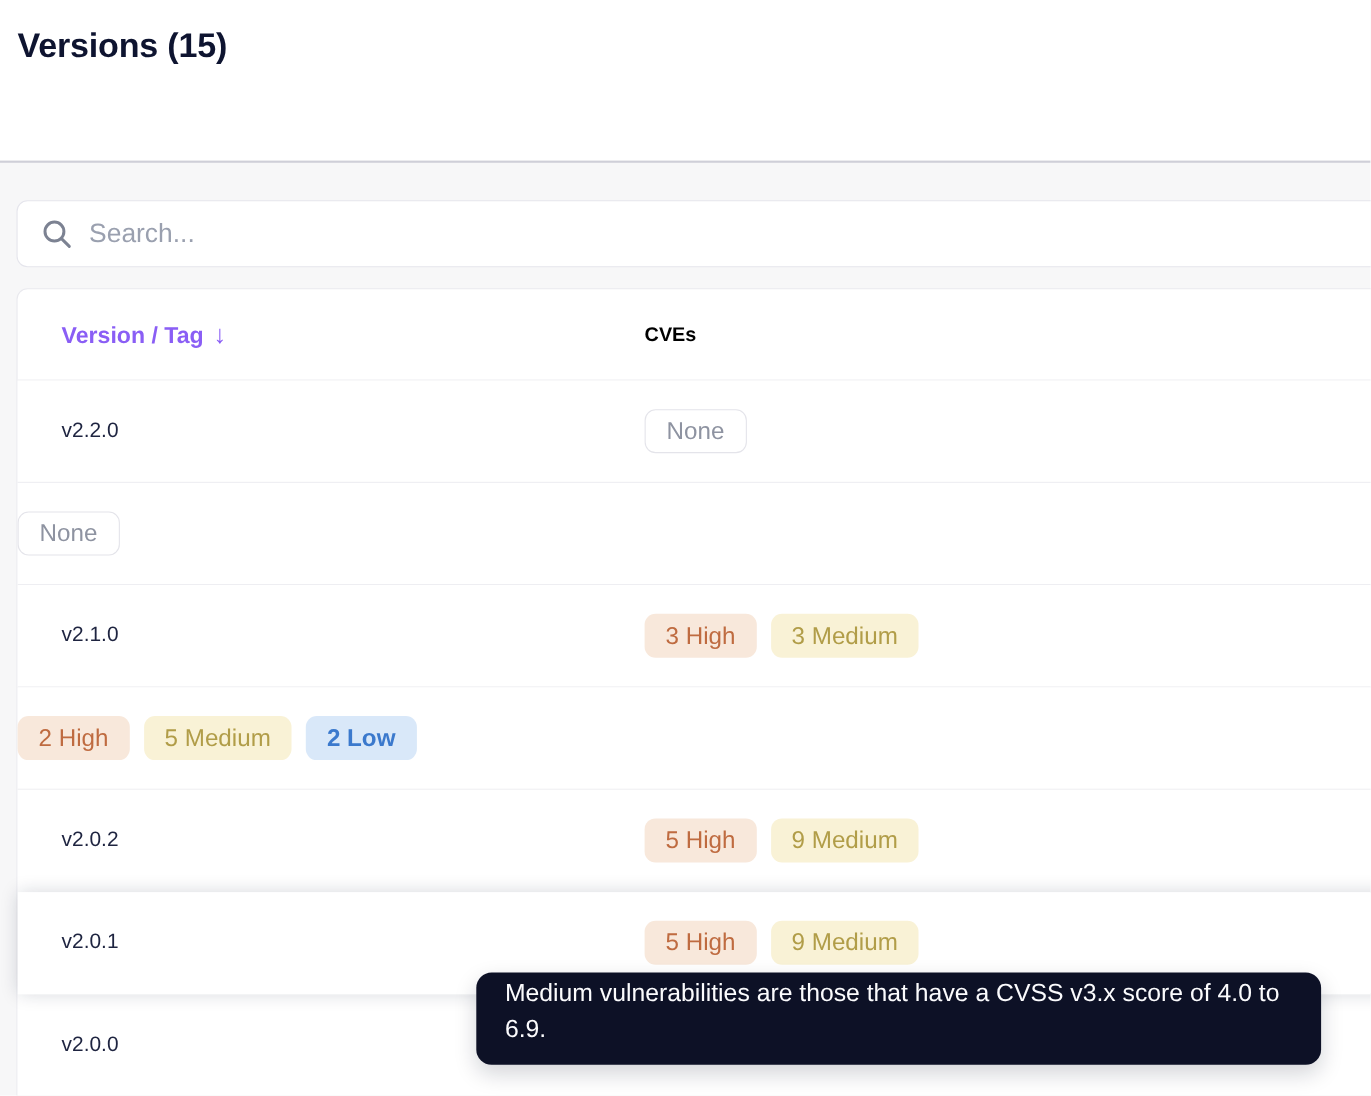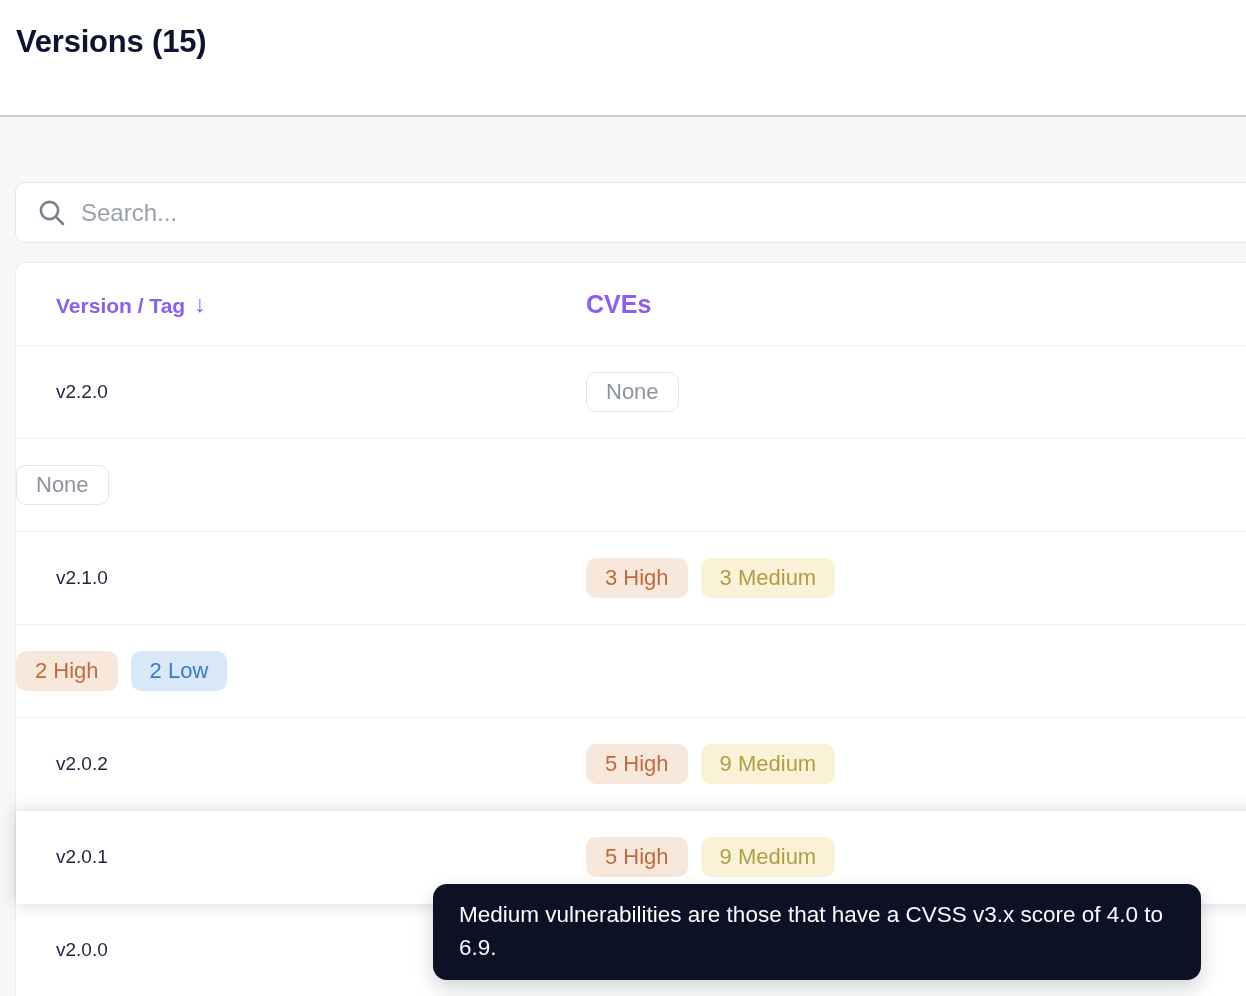--- a/index.html
+++ b/index.html
@@ -7,21 +7,21 @@
   body {
     font-family: "Liberation Sans", "DejaVu Sans", sans-serif;
     background: #f7f7f8;
     position: relative;
     color: #1e2440;
   }
 
   
   .page-header {
     position: absolute; top: 0; left: 0;
-    width: 1246px; height: 117px;
+    width: 1246px; height: 148px;
     background: #ffffff;
     border-bottom: 2px solid var(--header-divider, #cfcfd8);
     padding: 24px 16px 0 16px;
   }
   .page-title {
     font-size: 31px;
     font-weight: 700;
     letter-spacing: -0.2px;
     color: var(--title-text, #0e1430);
   }
@@ -63,21 +63,21 @@
   .cell-version { flex: 0 0 570px; padding-left: 40px; }
   .cell-cves { flex: 1; }
 
   .col-label-version {
     color: var(--accent, #8a5ef5);
     font-size: 21px; font-weight: 700;
     display: inline-flex; align-items: flex-end;
     cursor: pointer;
   }
   .sort-arrow { font-size: 23px; font-weight: 400; margin-left: 9px; }
-  .col-label-cves { color: #8b5cf6; font-size: 25px; font-weight: 700; }
+  .col-label-cves { color: #000000; font-size: 18px; font-weight: 700; }
 
   .table-row {
     height: 93px;
     display: flex; align-items: center;
     border-bottom: 1px solid #ededf1;
     background: #ffffff;
     position: relative;
   }
   .table-row.no-divider { border-bottom-color: transparent; }
   .table-row.hovered {
@@ -99,30 +99,30 @@
     cursor: default;
     white-space: nowrap;
   }
   .badge-none {
     background: #ffffff;
     border: 1.5px solid var(--none-border, #e4e4ea);
     color: var(--none-text, #8e93a1);
   }
   .badge-high   { background: var(--high-bg, #f8e8db);   color: var(--high-text, #bf6b40); }
   .badge-medium { background: var(--medium-bg, #f9f2d6); color: var(--medium-text, #b19d48); }
-  .badge-low    { background: var(--low-bg, #d9e8f9);    color: var(--low-text, #3b79cd); }
+  .badge-low    { background: var(--low-bg, #d9e8f9);    color: var(--low-text, #3b79cd); font-weight: bold; }
 
   
   .tooltip {
     position: absolute; top: 884px; left: 433px;
     width: 768px;
     background: var(--tooltip-bg, #0d1126);
     color: #fbfbfd;
     border-radius: 14px;
-    padding: 14px 26px 16px 26px;
+    padding: 2px 26px 16px 26px;
     font-size: 22.5px;
     line-height: 1.47;
     z-index: 10;
     box-shadow: 0 8px 20px rgba(13, 17, 38, 0.18);
   }
 </style>
 </head>
 <body>
 
 <div class="page-header">
@@ -173,20 +173,21 @@
     </div>
     <div class="cell cell-cves">
           <span class="badge badge-high">3 High</span>
           <span class="badge badge-medium">3 Medium</span>
         </div>
   </div>
 
   <div class="table-row">
     <div class="cell cell-cves">
           <span class="badge badge-high">2 High</span>
+          <span class="badge badge-medium">5 Medium</span>
           <span class="badge badge-low">2 Low</span>
         </div>
   </div>
 
   <div class="table-row no-divider">
     <div class="cell cell-version">
       <span class="version-text">v2.0.2</span>
     </div>
     <div class="cell cell-cves">
           <span class="badge badge-high">5 High</span>

